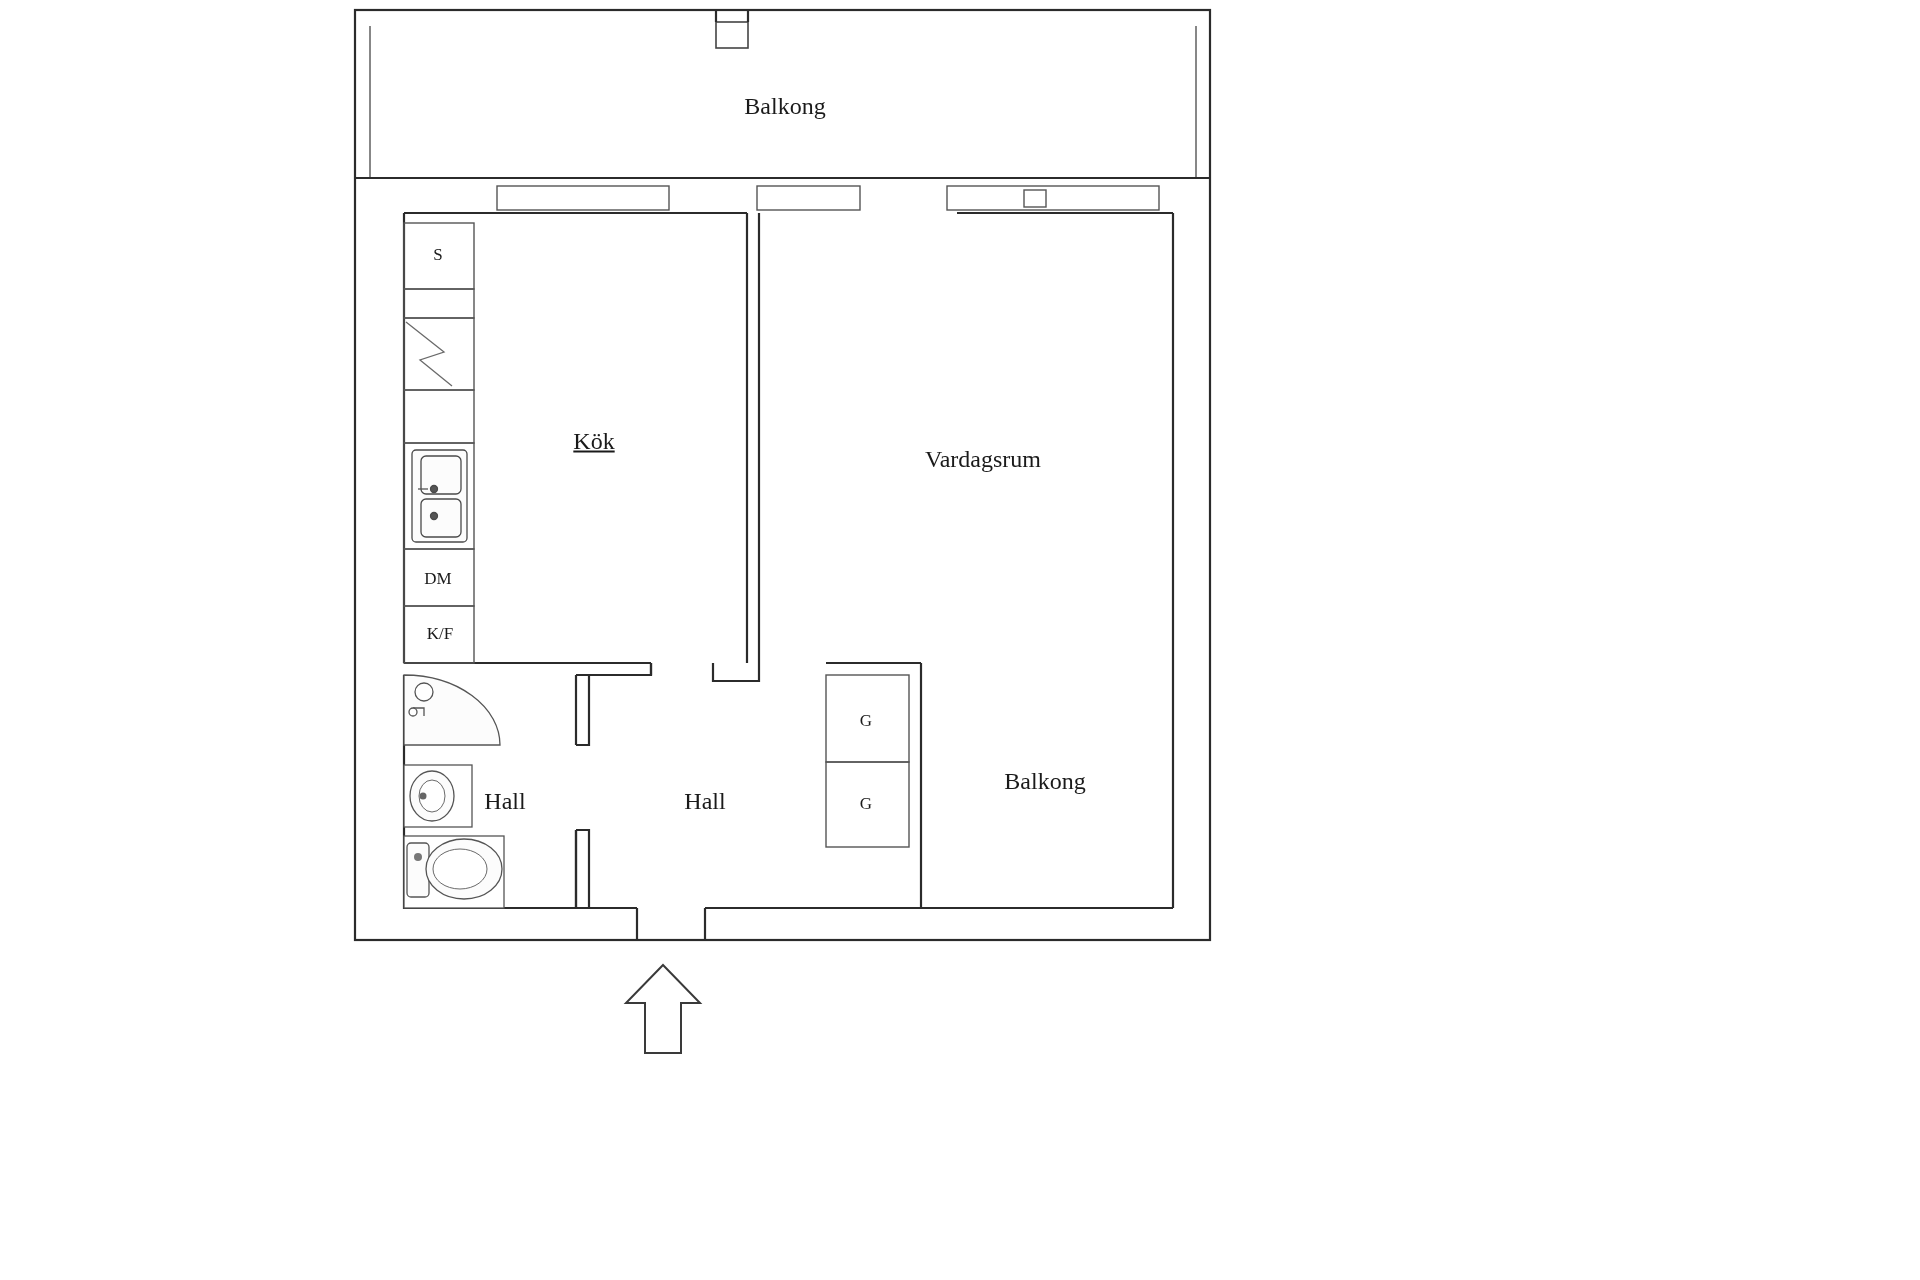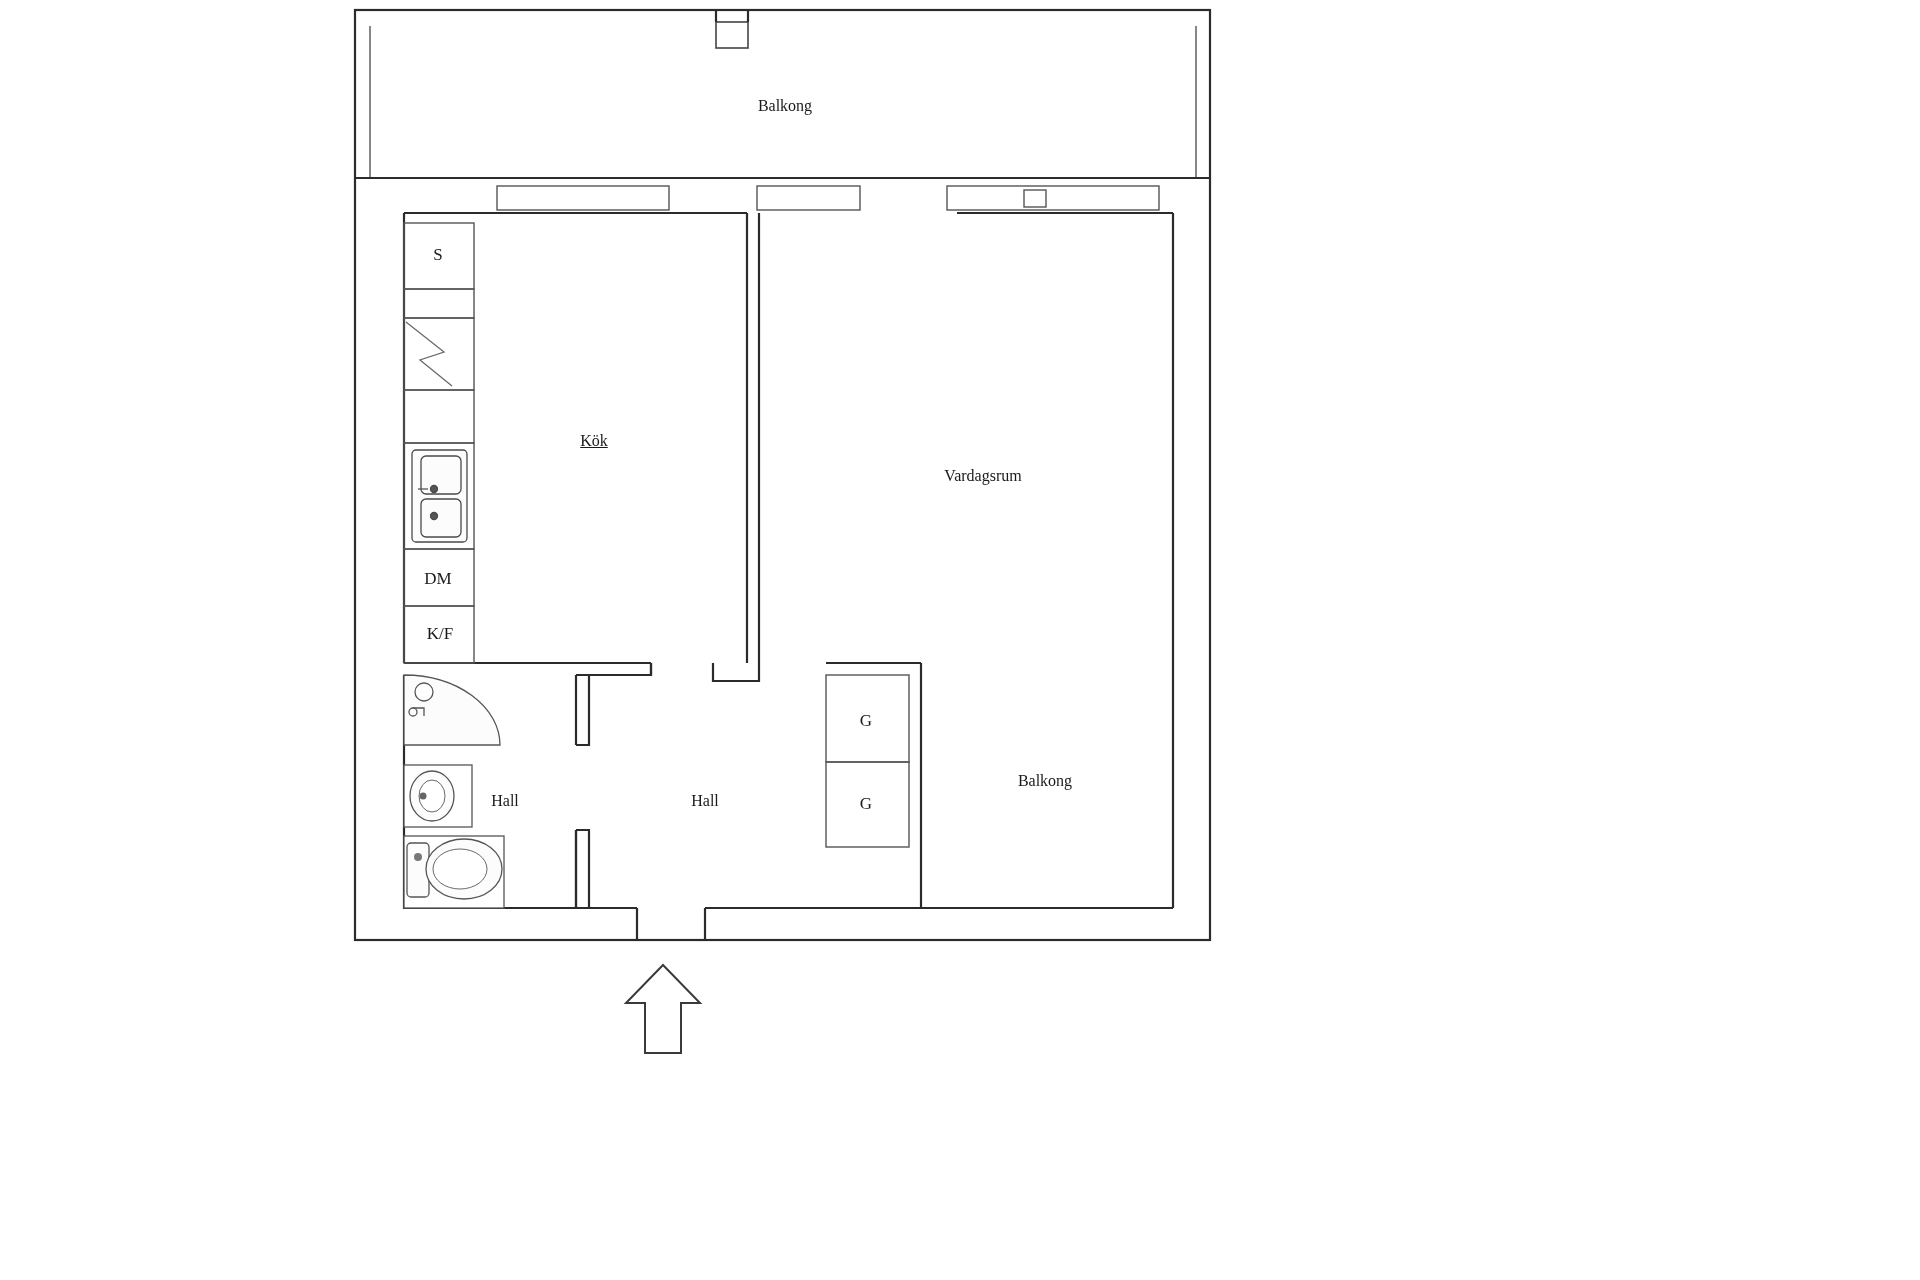--- a/index.html
+++ b/index.html
@@ -26,21 +26,21 @@
     height: 1280px;
   }
   .room-label {
     position: absolute;
     font-family: "Liberation Serif", serif;
     color: #1a1a1a;
     white-space: nowrap;
     transform: translate(-50%, -50%);
     user-select: none;
   }
-  .room-label.big { font-size: 16px; }
+  .room-label.big { font-size: 24px; }
   .room-label.small { font-size: 17px; }
 </style>
 </head>
 <body>
 
 <div id="plan">
 
   <svg class="floorplan" viewBox="0 0 1920 1280">
     <g fill="none" stroke="#2b2b2b" stroke-width="2.2" shape-rendering="geometricPrecision">
 
@@ -147,21 +147,21 @@
       <path d="M 651 663 L 651 675"></path>
     </g>
 
     <g>
       <path d="M 663 965 L 700 1003 L 681 1003 L 681 1053 L 645 1053 L 645 1003 L 626 1003 Z" fill="#ffffff" stroke="#3a3a3a" stroke-width="2"></path>
     </g>
   </svg>
 
   <div class="room-label big" style="left:785px; top:106px;">Balkong</div>
   <div class="room-label big" style="left:594px; top:441px;text-decoration:underline;">Kök</div>
-  <div class="room-label big" style="left:983px; top:476px;">Vardagsrum</div>
+  <div class="room-label big" style="left:983px; top:459px;">Vardagsrum</div>
   <div class="room-label big" style="left:1045px; top:781px;">Balkong</div>
   <div class="room-label big" style="left:705px; top:801px;text-align:center;">Hall</div>
   <div class="room-label big" style="left:505px; top:801px;">Hall</div>
 
   <div class="room-label small" style="left:438px; top:255px;">S</div>
   <div class="room-label small" style="left:438px; top:579px;">DM</div>
   <div class="room-label small" style="left:440px; top:634px;">K/F</div>
   <div class="room-label small" style="left:866px; top:721px;">G</div>
   <div class="room-label small" style="left:866px; top:804px;">G</div>
 

